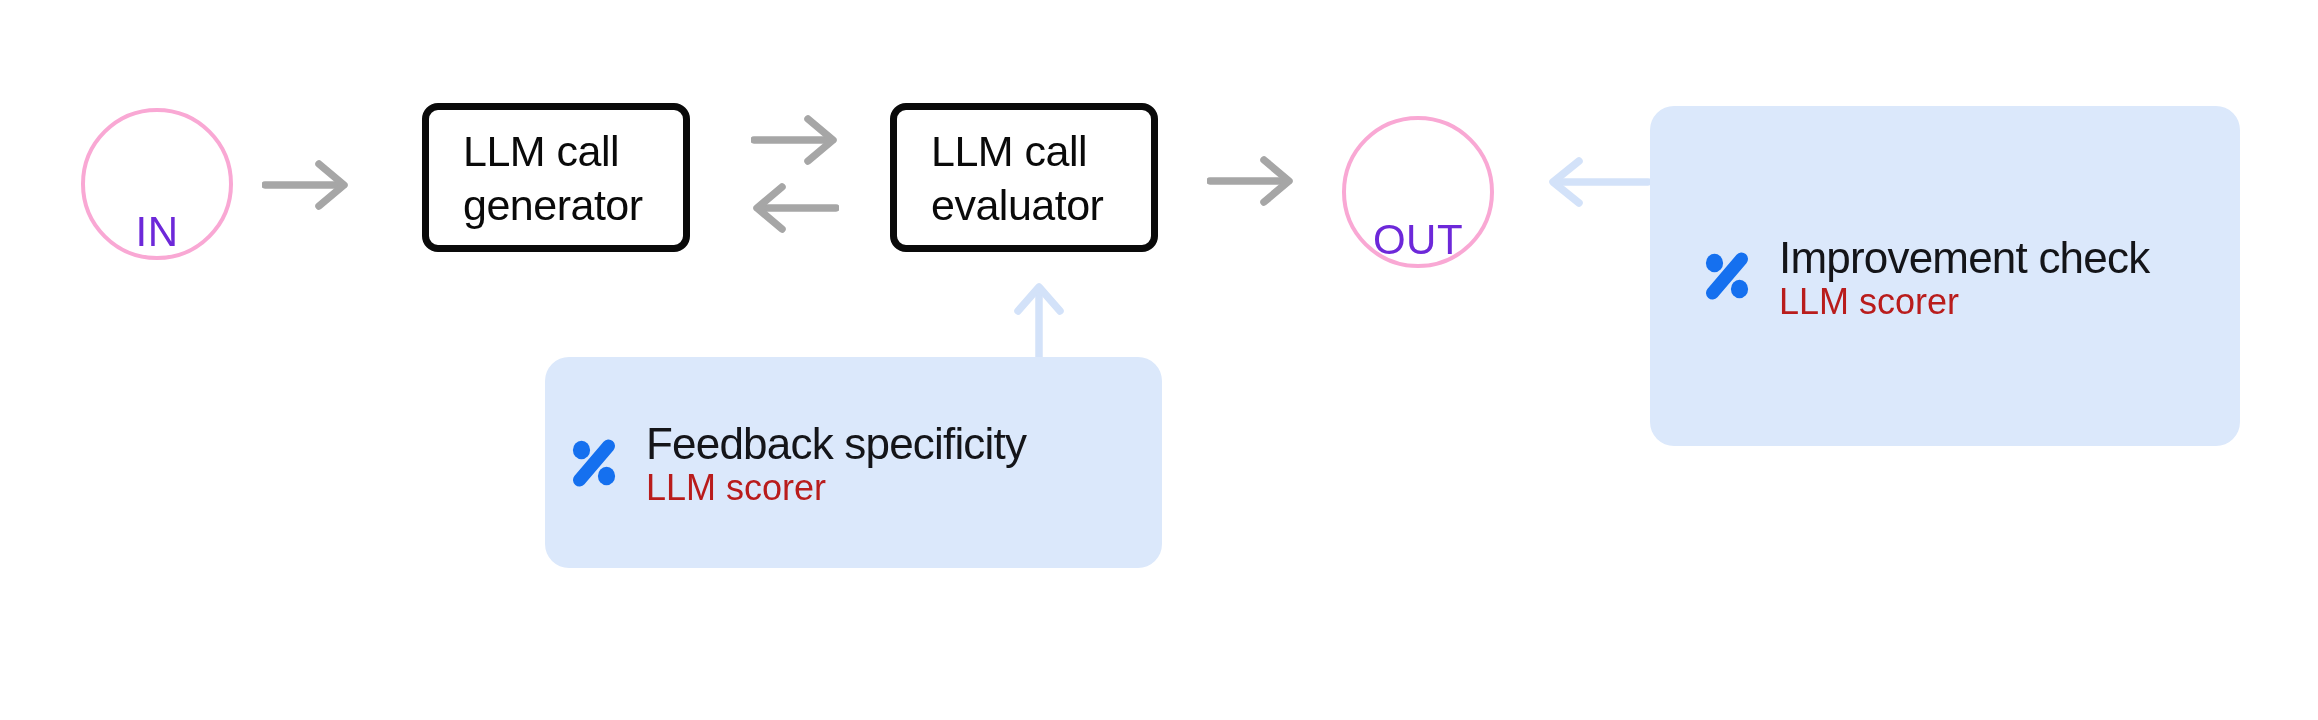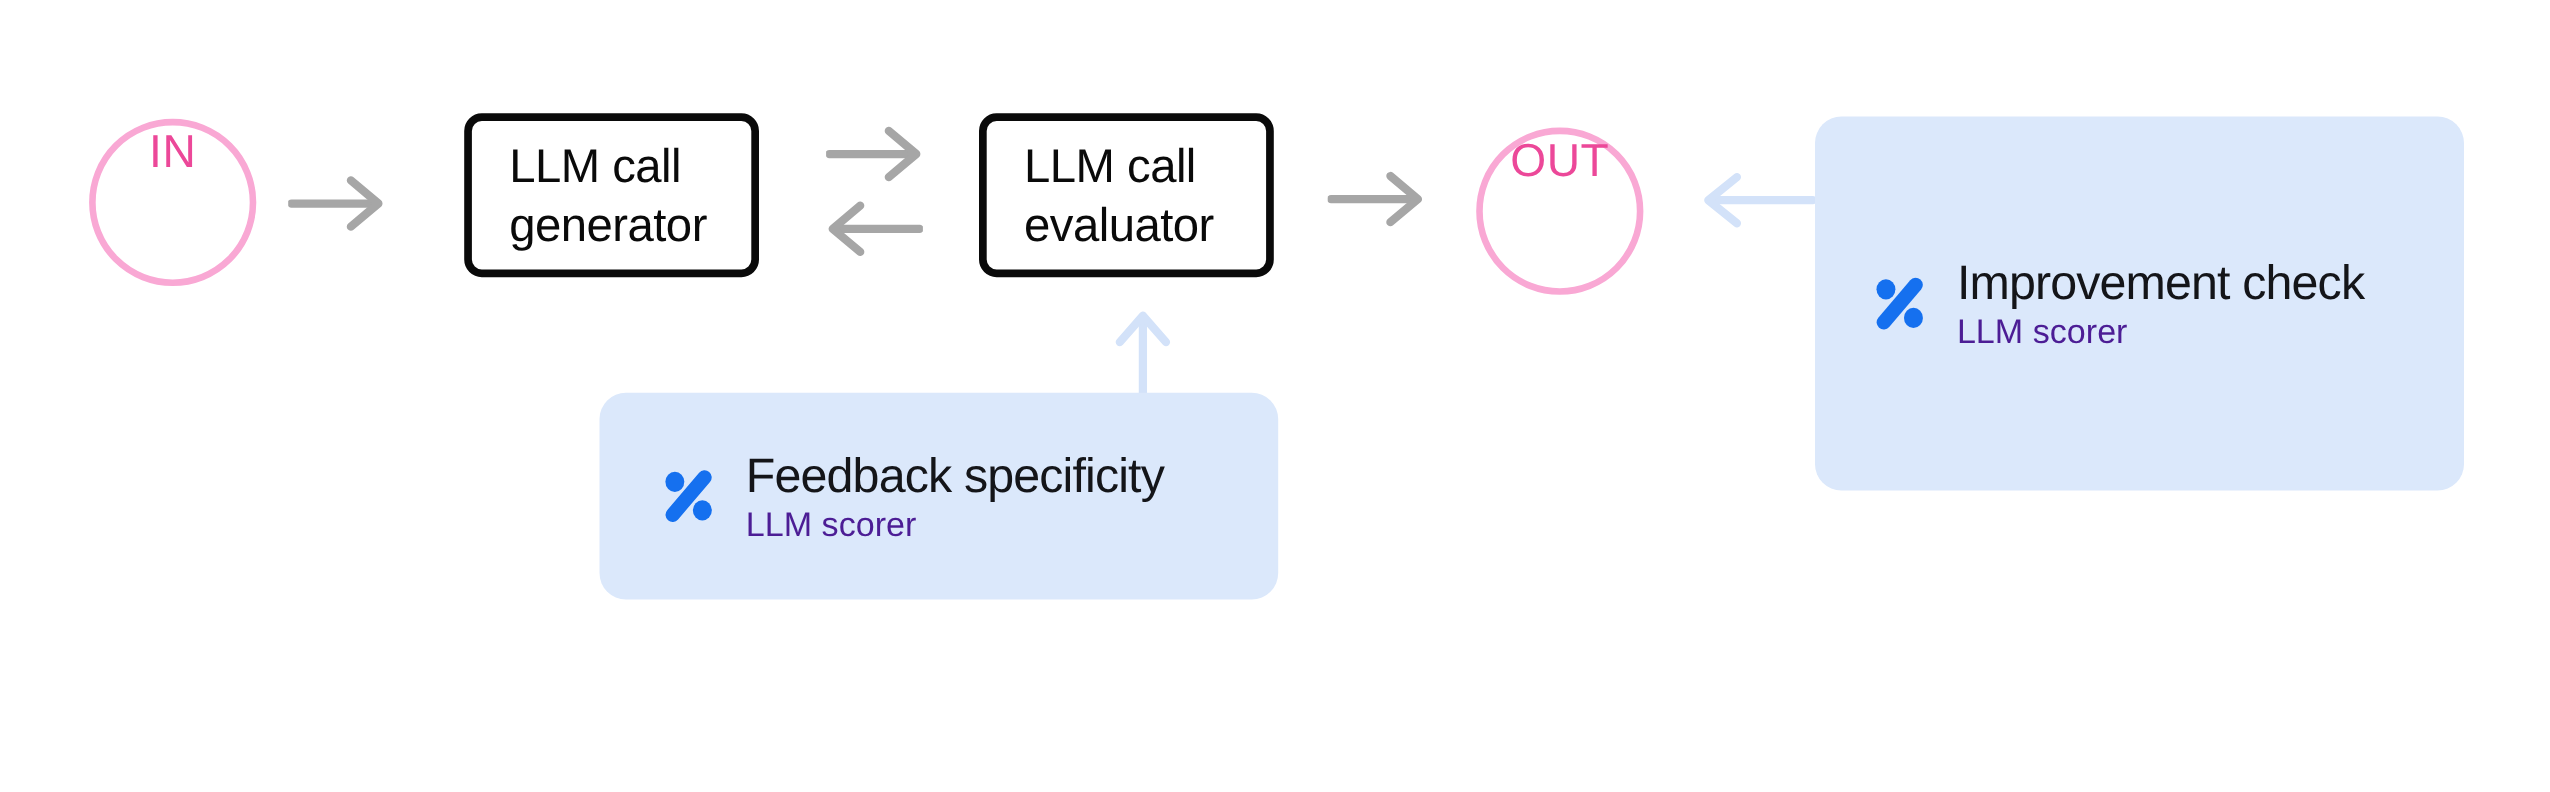--- a/index.html
+++ b/index.html
@@ -3,42 +3,42 @@
 <meta charset="utf-8">
 <style>
   html,body{margin:0;padding:0;background:#ffffff;}
   .canvas{
     position:relative;width:2318px;height:720px;background:#ffffff;overflow:hidden;
     font-family:"Liberation Sans","DejaVu Sans",sans-serif;color:#0b0b0c;
   }
   .abs{position:absolute;}
   
   .node-circle{
-    width:152px;height:152px;border:6px solid #f9a8d4;border-radius:50%;
-    background:#ffffff;display:flex;align-items:flex-start;justify-content:center;
-    font-size:42px;letter-spacing:0.5px;color:#ec4899;box-sizing:border-box;
+    width:152px;height:152px;border:4px solid #f9a8d4;border-radius:50%;
+    background:#ffffff;display:flex;align-items:flex-end;justify-content:center;
+    font-size:42px;letter-spacing:0.5px;color:#6d28d9;box-sizing:border-box;
   }
   
   .node-box{
     width:268px;height:149px;border:7px solid #0a0a0a;border-radius:16px;
     background:#ffffff;display:flex;flex-direction:column;justify-content:center;
     box-sizing:border-box;padding-left:34px;
     font-size:43px;line-height:54px;font-weight:500;letter-spacing:-0.5px;color:#0a0a0a;
     white-space:pre-line;
   }
   
   .panel{
     background:#dbe8fb;border-radius:24px;box-sizing:border-box;
     display:flex;flex-direction:column;justify-content:center;
   }
   .panel-item{display:flex;align-items:center;}
   .panel-item .icon{flex:0 0 auto;width:48px;height:48px;}
   .panel-text{margin-left:28px;display:flex;flex-direction:column;}
   .panel-title{font-size:44px;line-height:48px;font-weight:500;letter-spacing:-0.8px;color:#141519;}
-  .panel-sub{margin-top:3px;font-size:31px;line-height:34px;font-weight:400;color:#4c1d95;}
+  .panel-sub{margin-top:3px;font-size:36px;line-height:34px;font-weight:400;color:#b91c1c;}
   .arrow-gray{stroke:#a6a6a6;}
   .arrow-light{stroke:#d3e2f9;}
   .arrow path{fill:none;stroke-width:7.5px;stroke-linecap:round;stroke-linejoin:round;}
 </style>
 </head>
 <body>
 
 <div class="canvas">
 
   <div class="abs node-circle" style="left:81px;top:108px;">
@@ -82,21 +82,21 @@
   <svg class="abs arrow" style="left:1547px;top:156px;" width="104" height="52" viewBox="0 0 104 52">
     <path class="arrow-light" d="M101,26 L9,26"></path>
     <path class="arrow-light" d="M32,5 L6,26 L32,47"></path>
   </svg>
 
   <svg class="abs arrow" style="left:1013px;top:281px;" width="52" height="80" viewBox="0 0 52 80">
     <path class="arrow-light" d="M26,78 L26,9"></path>
     <path class="arrow-light" d="M5,30 L26,6 L47,30"></path>
   </svg>
 
-  <div class="abs panel" style="left:545px;top:357px;width:617px;height:188px;padding-left:57px;">
+  <div class="abs panel" style="left:545px;top:357px;width:617px;height:211px;padding-left:25px;">
     <div class="panel-item">
       <svg class="icon" viewBox="0 0 48 48">
         <ellipse cx="11.5" cy="11" rx="8.6" ry="9.2" fill="#1570EF"></ellipse>
         <ellipse cx="36.5" cy="37" rx="8.6" ry="9.2" fill="#1570EF"></ellipse>
         <line x1="9.5" y1="41" x2="38.5" y2="7" stroke="#1570EF" stroke-width="13" stroke-linecap="round"></line>
       </svg>
       <div class="panel-text">
         <span class="panel-title">Feedback specificity</span>
         <span class="panel-sub">LLM scorer</span>
       </div>

